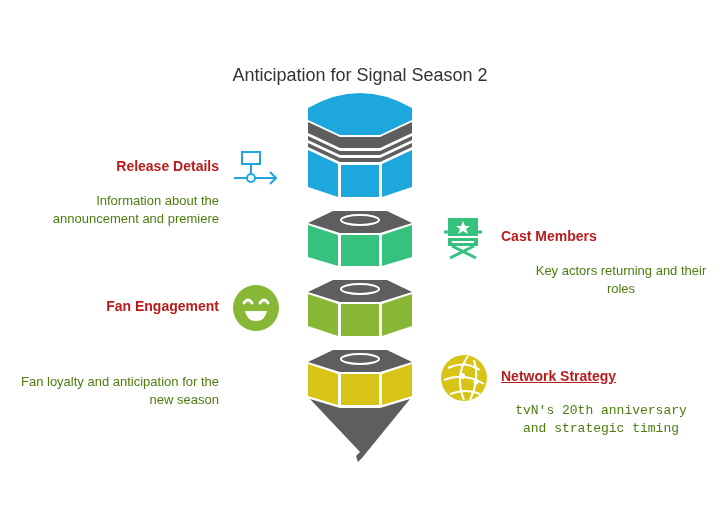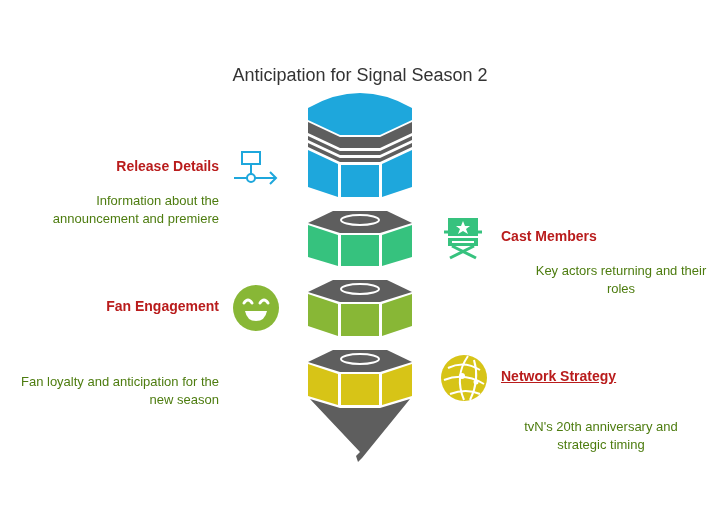--- a/index.html
+++ b/index.html
@@ -91,13 +91,13 @@
   <circle cx="24" cy="24" r="23" fill="#d7c417"></circle>
   <path d="M8,14 Q24,6 40,16" fill="none" stroke="#ffffff" stroke-width="2"></path>
   <path d="M4,26 Q24,18 44,30" fill="none" stroke="#ffffff" stroke-width="2"></path>
   <path d="M10,40 Q26,34 40,40" fill="none" stroke="#ffffff" stroke-width="2"></path>
   <path d="M28,2 Q14,22 24,46" fill="none" stroke="#ffffff" stroke-width="2"></path>
   <path d="M34,6 Q40,26 30,46" fill="none" stroke="#ffffff" stroke-width="2"></path>
   <circle cx="22" cy="22" r="3" fill="#ffffff"></circle>
   <circle cx="36" cy="28" r="2.5" fill="#ffffff"></circle>
 </svg>
 <div class="item-title left" style="left:501px; top:368px;text-decoration:underline;">Network Strategy</div>
-<div class="item-desc left" style="left:501px; top:418px; width:200px;">tvN's 20th anniversary and strategic timing</div>
+<div class="item-desc left" style="left:501px; top:402px; width:200px;font-family:Liberation Mono, monospace;">tvN's 20th anniversary and strategic timing</div>
 
 </body></html>

